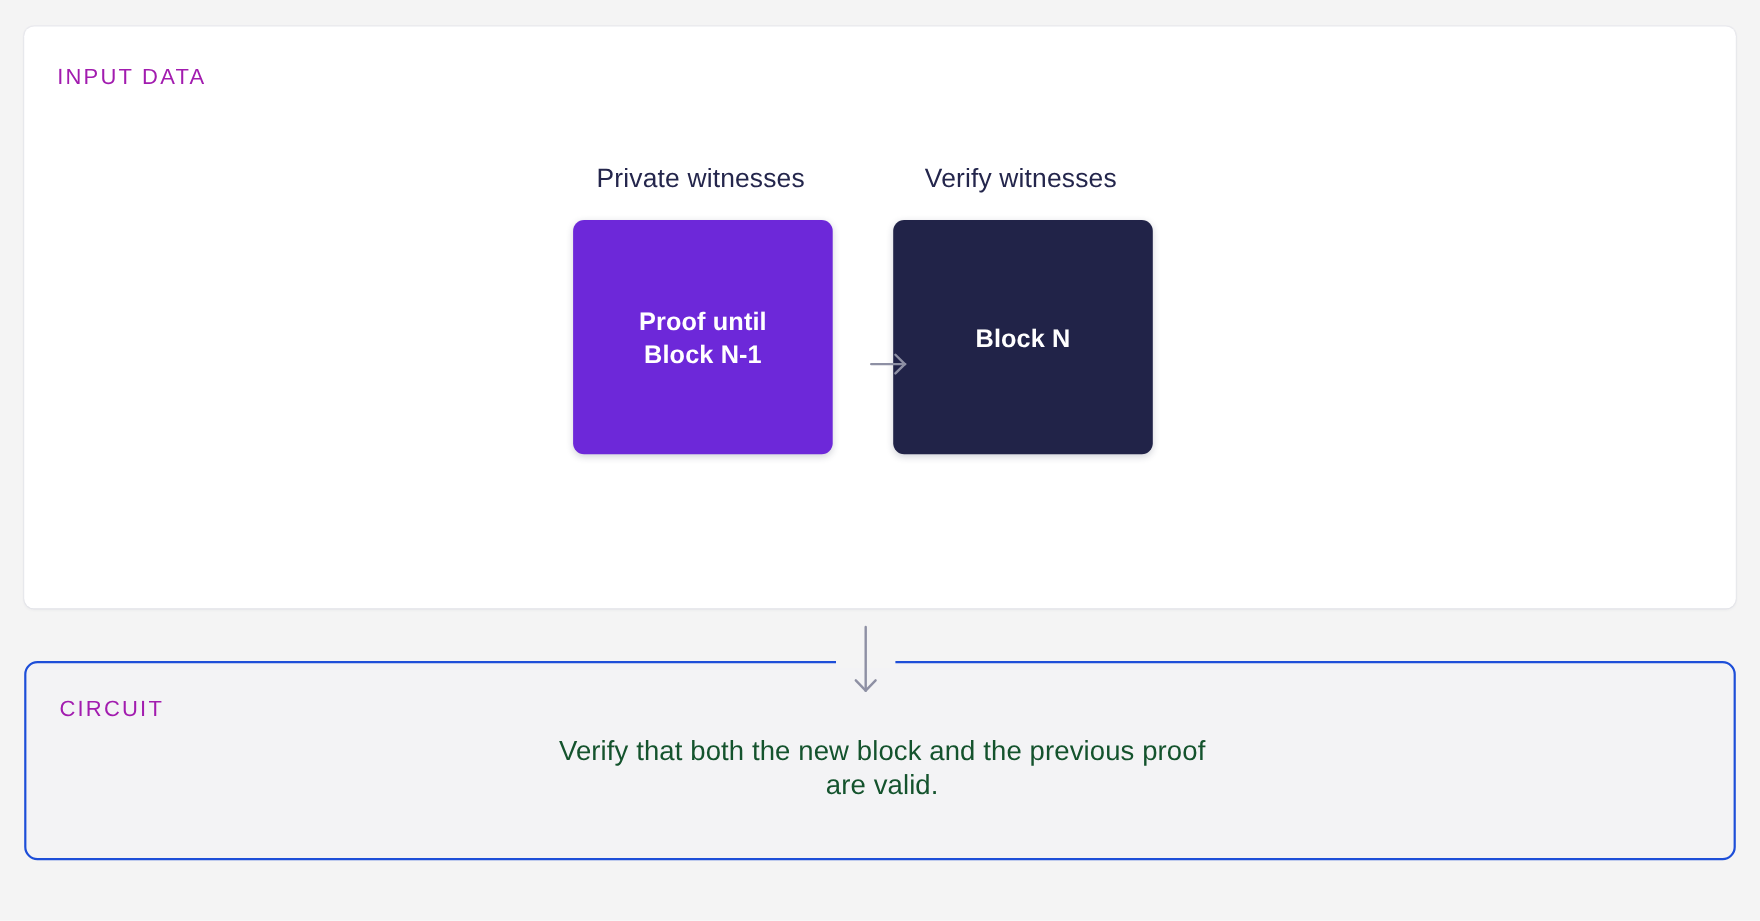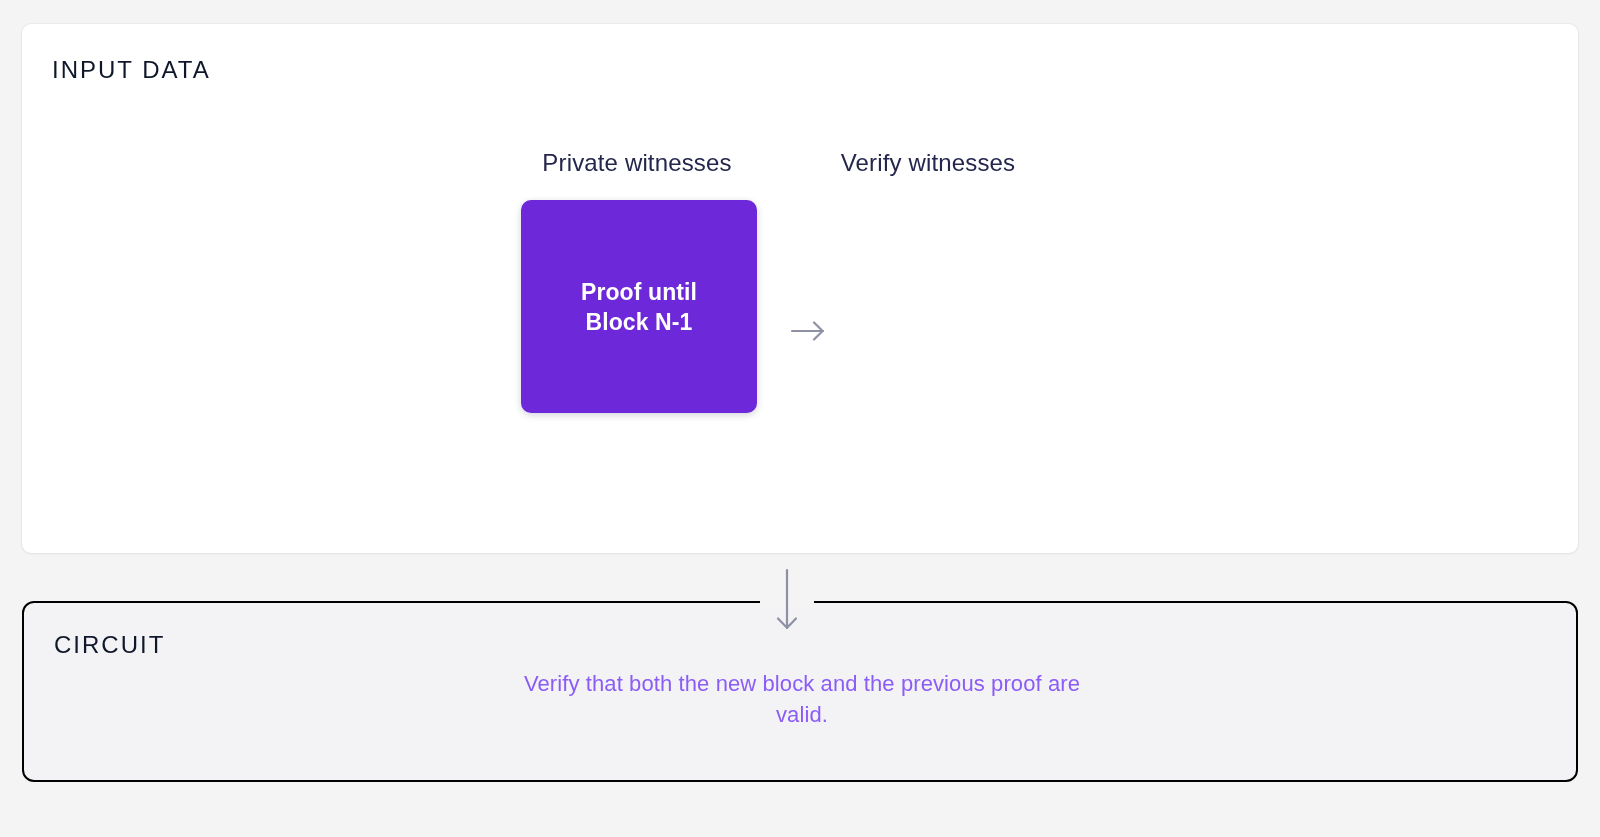--- a/index.html
+++ b/index.html
@@ -33,25 +33,25 @@
     width: 1556px;
     height: 529px;
     background: #ffffff;
     border-radius: 9px;
     box-shadow: 0 1px 3px rgba(40, 44, 70, 0.06),
                 0 0 0 1px rgba(230, 230, 236, 0.55);
   }
 
   .section-label {
     position: absolute;
-    font-size: 24px;
+    font-size: 20px;
     line-height: 24px;
     letter-spacing: 2.0px;
     font-weight: 400;
-    color: #0f172a;
+    color: #a21caf;
     text-transform: uppercase;
     white-space: nowrap;
   }
   .input-card .section-label {
     left: 30px;
     top: 34px;
   }
 
   
   .boxes {
@@ -124,21 +124,21 @@
 
   
   .circuit-card {
     position: absolute;
     left: 22px;
     top: 601px;
     width: 1556px;
     height: 181px;
     box-sizing: border-box;
     background: #f3f3f5;
-    border: 2px solid #000000;
+    border: 2px solid #1d4ed8;
     border-radius: 12px;
   }
   .circuit-card .section-label {
     left: 30px;
     top: 30px;
   }
 
   
   .border-gap {
     position: absolute;
@@ -149,23 +149,23 @@
     background: #f4f4f4;
     z-index: 3;
   }
 
   .circuit-text {
     position: absolute;
     left: 0;
     top: 65px;
     width: 1556px;
     text-align: center;
-    font-size: 22px;
+    font-size: 25px;
     line-height: 31px;
-    color: #8b5cf6;
+    color: #14532d;
     font-weight: 400;
     letter-spacing: 0.1px;
   }
   .circuit-text span { display: inline-block; max-width: 600px; }
 </style>
 </head>
 <body>
 
 <div class="stage">
 
@@ -178,20 +178,23 @@
       <div class="witness-col private">
         <div class="witness-label">Private witnesses</div>
         <div class="box blue">
           <span class="box-text">Proof until
 Block N-1</span>
         </div>
       </div>
 
       <div class="witness-col public">
         <div class="witness-label">Verify witnesses</div>
+        <div class="box navy">
+          <span class="box-text">Block N</span>
+        </div>
       </div>
 
       <div class="h-arrow">
         <svg width="56" height="58" viewBox="0 0 56 58" fill="none" xmlns="http://www.w3.org/2000/svg">
           <path d="M13 29 H44" stroke="#8e90a4" stroke-width="2.2" stroke-linecap="round"></path>
           <path d="M35 20.5 L43.6 29 L35 37.5" stroke="#8e90a4" stroke-width="2.2" stroke-linecap="round" stroke-linejoin="round" fill="none"></path>
         </svg>
       </div>
 
     </div>

